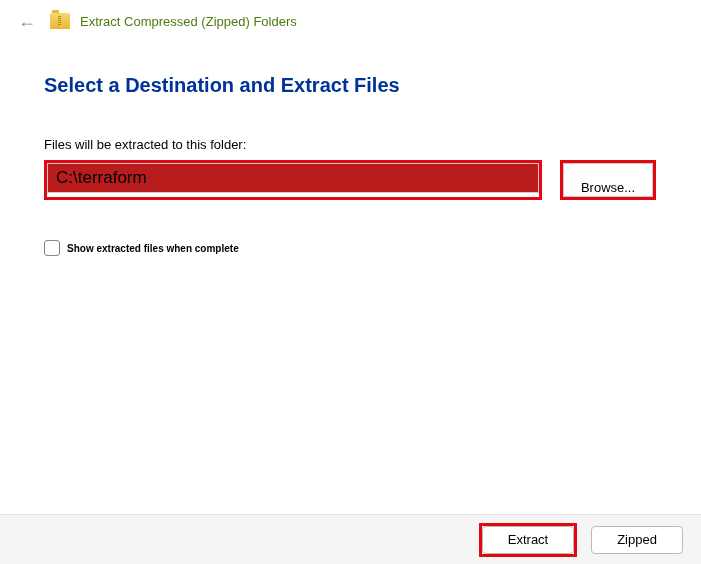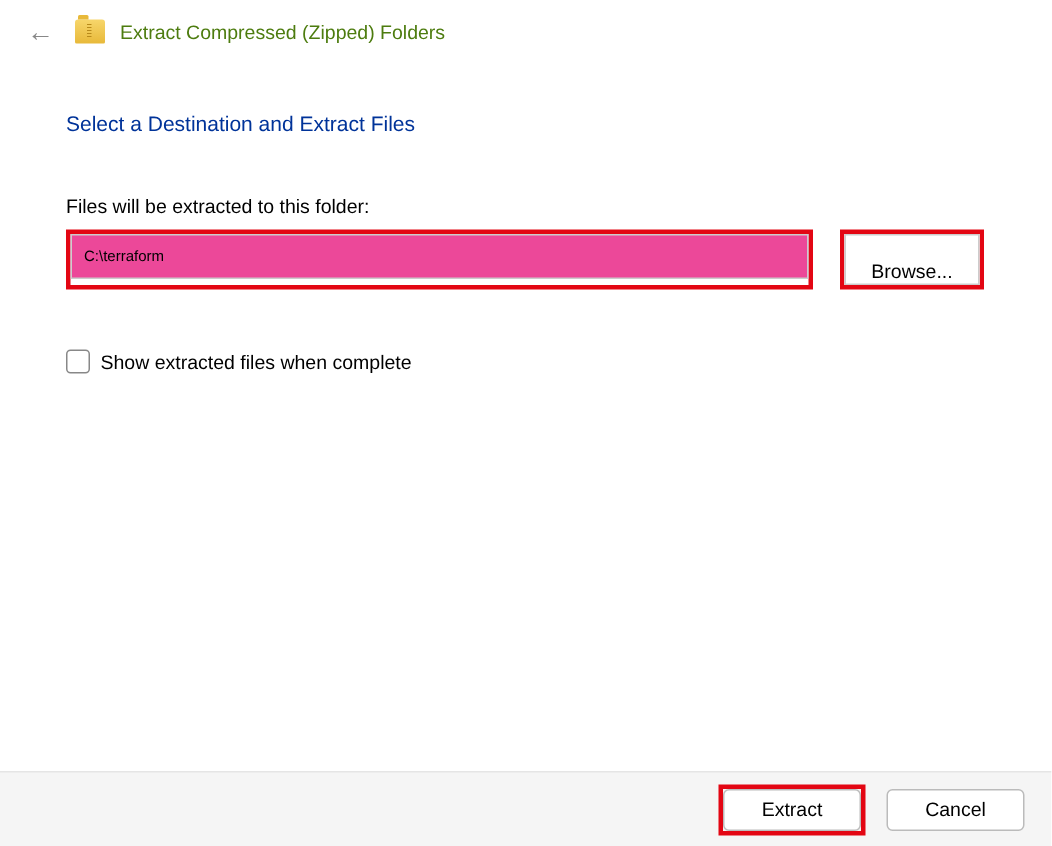--- a/index.html
+++ b/index.html
@@ -58,22 +58,22 @@
     }
     .header-title {
       font-size: 13px;
       color: #4d7c0f;
     }
     .content {
       padding: 34px 44px 0 44px;
     }
     .main-heading {
       color: #003399;
-      font-size: 14px;
-      font-weight: 400;
+      font-size: 20px;
+      font-weight: 700;
       margin-bottom: 36px;
     }
     .field-label {
       font-size: 13px;
       margin-bottom: 8px;
       margin-top: 40px;
     }
     .path-row {
       display: flex;
       gap: 18px;
@@ -82,24 +82,24 @@
     }
     .path-input-highlight {
       border: 3px solid #e30613;
       flex: 0 0 498px;
     }
     .path-input {
       width: 100%;
       height: 30px;
       border: 1px solid #ccc;
       font-family: inherit;
-      font-size: 10px;
+      font-size: 17px;
       padding: 0 8px;
       outline: none;
-      background: #ec4899;
+      background: #b91c1c;
     }
     .browse-highlight {
       border: 3px solid #e30613;
       flex: 0 0 96px;
     }
     .browse-button {
       width: 100%;
       height: 30px;
       background: #ffffff;
       border: 1px solid #ccc;
@@ -115,22 +115,23 @@
     }
     .checkbox {
       width: 16px;
       height: 16px;
       border: 1px solid #888;
       border-radius: 3px;
       background: #fff;
       cursor: pointer;
     }
     .checkbox-label {
-      font-size: 13px;
+      font-size: 10px;
       cursor: pointer;
+      font-weight: bold;
     }
     .footer {
       position: absolute;
       bottom: 0;
       left: 0;
       right: 0;
       height: 50px;
       background: #f5f5f5;
       border-top: 1px solid #e5e5e5;
       display: flex;
@@ -179,14 +180,14 @@
   <div class="checkbox-row">
     <div class="checkbox"></div>
     <label class="checkbox-label">Show extracted files when complete</label>
   </div>
 </div>
 
 <div class="footer">
   <div class="extract-highlight">
     <button class="footer-button">Extract</button>
   </div>
-  <button class="footer-button">Cancel</button>
+  <button class="footer-button">Zipped</button>
 </div>
 
 </body></html>

